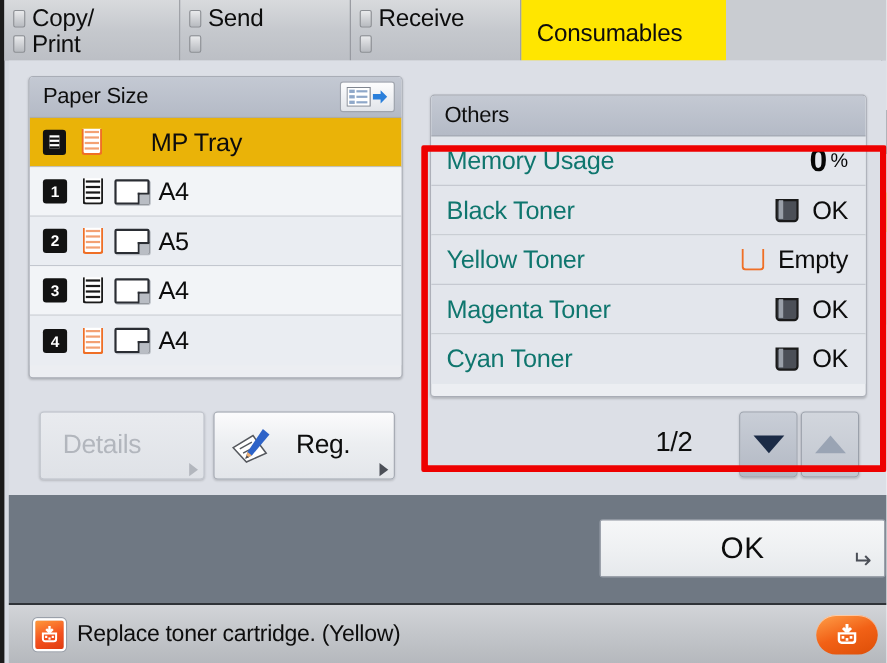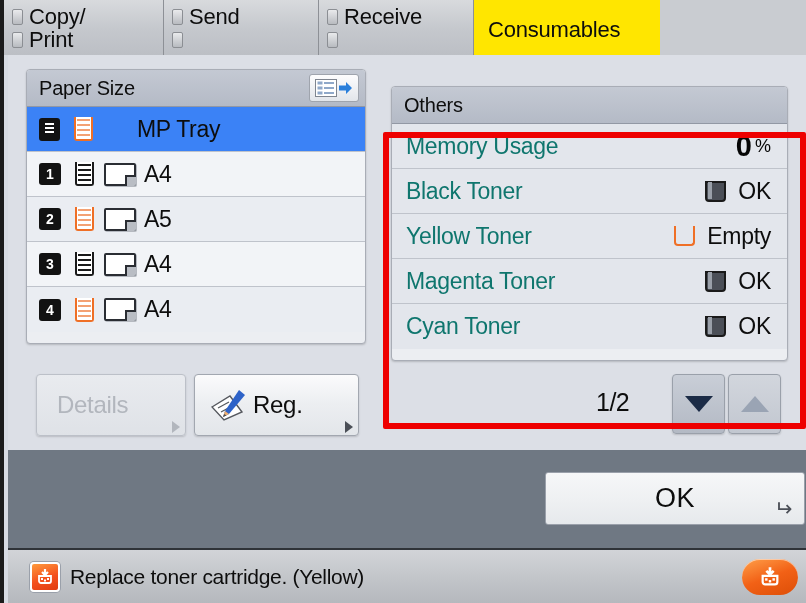--- a/index.html
+++ b/index.html
@@ -134,21 +134,21 @@
   #paper-panel { left: 18px; top: 14px; width: 340px; height: 275px; }
   .row {
     height: 45px;
     border-bottom: 1px solid #bfc3cb;
     display: flex; align-items: center;
     padding-left: 12px;
     box-sizing: border-box;
     background: #f2f4f7;
   }
   .row:last-child { border-bottom: none; }
-  .row-mp { background: #3b82f6; text-align: right; }
+  .row-mp { background: #eab308; text-align: right; }
   .row-alt { background: #eaedf2; }
 
   .tray-num {
     width: 22px; height: 22px;
     background: #121212;
     border-radius: 3px;
     color: #fff; font-size: 14px; font-weight: bold;
     display: flex; align-items: center; justify-content: center;
     flex: 0 0 auto;
     margin-right: 14px;
@@ -290,21 +290,21 @@
   #btn-details .btn-label { color: #b2b6bd; }
   #btn-details .corner { border-left-color: #b2b6bd; }
   #btn-reg {
     left: 186px; top: 319px; width: 165px; height: 62px;
   }
   .btn-label {
     font-size: 24px; color: #0d0d0d;
     letter-spacing: -0.3px;
     margin-left: 20px;
   }
-  #btn-reg .btn-label { margin-left: 4px; }
+  #btn-reg .btn-label { margin-left: 20px; }
 
   .reg-icon { width: 40px; height: 34px; margin-left: 14px; flex: 0 0 auto; }
 
   
   .pager-label {
     position: absolute; left: 588px; top: 333px;
     font-size: 25px; color: #0d0d0d; letter-spacing: -0.5px;
   }
   .pgbtn {
     position: absolute; top: 319px;

